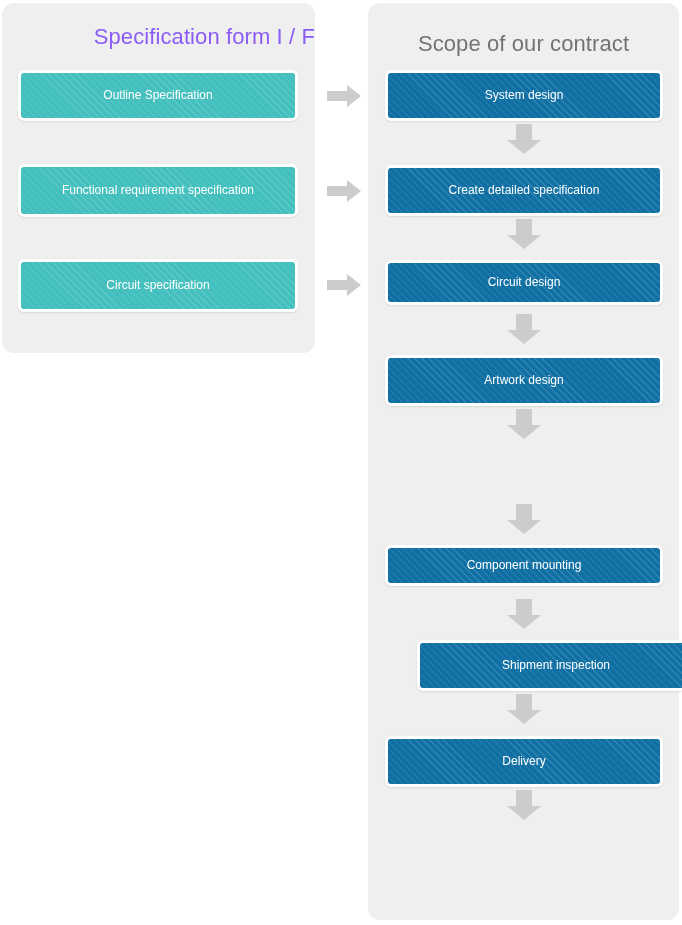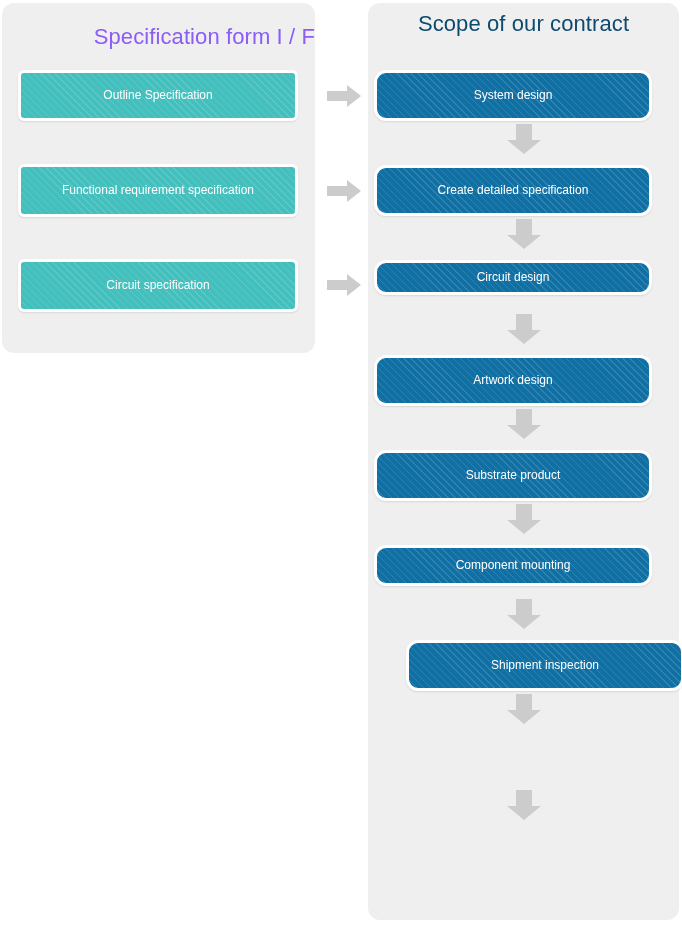--- a/index.html
+++ b/index.html
@@ -49,22 +49,22 @@
     font-size: 22px;
     letter-spacing: 0.1px;
     white-space: nowrap;
   }
   #title-left {
     top: 21px;
     color: #8b5cf6;
     text-align: right;
   }
   #title-right {
-    top: 8px;
-    color: #0c4a6e;
+    top: 28px;
+    color: #737373;
     text-align: center;
   }
 
   
   .box {
     position: absolute;
     box-sizing: border-box;
     border: 3px solid #ffffff;
     border-radius: 6px;
     display: flex;
@@ -100,23 +100,22 @@
     );
   }
 
   
   .box.left-col {
     left: 18px;
     width: 280px;
   }
   
   .box.right-col {
-    left: 374px;
+    left: 385px;
     width: 278px;
-    border-radius: 12px;
   }
 
   
   .arrow-right {
     position: absolute;
     width: 34px;
     height: 22px;
     color: #cccccc;
   }
   .arrow-down {
@@ -185,41 +184,38 @@
 
   <div class="box blue right-col" style="top:165px;height:51px;">
     <span>Create detailed specification</span>
   </div>
   <div class="arrow-down" style="top:219px;">
     <svg viewBox="0 0 34 30" xmlns="http://www.w3.org/2000/svg" aria-hidden="true">
       <polygon class="arrow-shape" points="9,0 25,0 25,16 34,16 17,30 0,16 9,16"></polygon>
     </svg>
   </div>
 
-  <div class="box blue right-col" style="top:260px;height:35px;">
+  <div class="box blue right-col" style="top:260px;height:45px;">
     <span>Circuit design</span>
   </div>
   <div class="arrow-down" style="top:314px;">
     <svg viewBox="0 0 34 30" xmlns="http://www.w3.org/2000/svg" aria-hidden="true">
       <polygon class="arrow-shape" points="9,0 25,0 25,16 34,16 17,30 0,16 9,16"></polygon>
     </svg>
   </div>
 
   <div class="box blue right-col" style="top:355px;height:51px;">
     <span>Artwork design</span>
   </div>
   <div class="arrow-down" style="top:409px;">
     <svg viewBox="0 0 34 30" xmlns="http://www.w3.org/2000/svg" aria-hidden="true">
       <polygon class="arrow-shape" points="9,0 25,0 25,16 34,16 17,30 0,16 9,16"></polygon>
     </svg>
   </div>
 
-  <div class="box blue right-col" style="top:450px;height:51px;">
-    <span>Substrate product</span>
-  </div>
   <div class="arrow-down" style="top:504px;">
     <svg viewBox="0 0 34 30" xmlns="http://www.w3.org/2000/svg" aria-hidden="true">
       <polygon class="arrow-shape" points="9,0 25,0 25,16 34,16 17,30 0,16 9,16"></polygon>
     </svg>
   </div>
 
   <div class="box blue right-col" style="top:545px;height:41px;">
     <span>Component mounting</span>
   </div>
   <div class="arrow-down" style="top:599px;">
@@ -230,20 +226,23 @@
 
   <div class="box blue right-col" style="top:640px;height:51px;margin-left:32px;">
     <span>Shipment inspection</span>
   </div>
   <div class="arrow-down" style="top:694px;">
     <svg viewBox="0 0 34 30" xmlns="http://www.w3.org/2000/svg" aria-hidden="true">
       <polygon class="arrow-shape" points="9,0 25,0 25,16 34,16 17,30 0,16 9,16"></polygon>
     </svg>
   </div>
 
+  <div class="box blue right-col" style="top:736px;height:51px;">
+    <span>Delivery</span>
+  </div>
   <div class="arrow-down" style="top:790px;">
     <svg viewBox="0 0 34 30" xmlns="http://www.w3.org/2000/svg" aria-hidden="true">
       <polygon class="arrow-shape" points="9,0 25,0 25,16 34,16 17,30 0,16 9,16"></polygon>
     </svg>
   </div>
 
 
 </div>
 
 </body></html>

